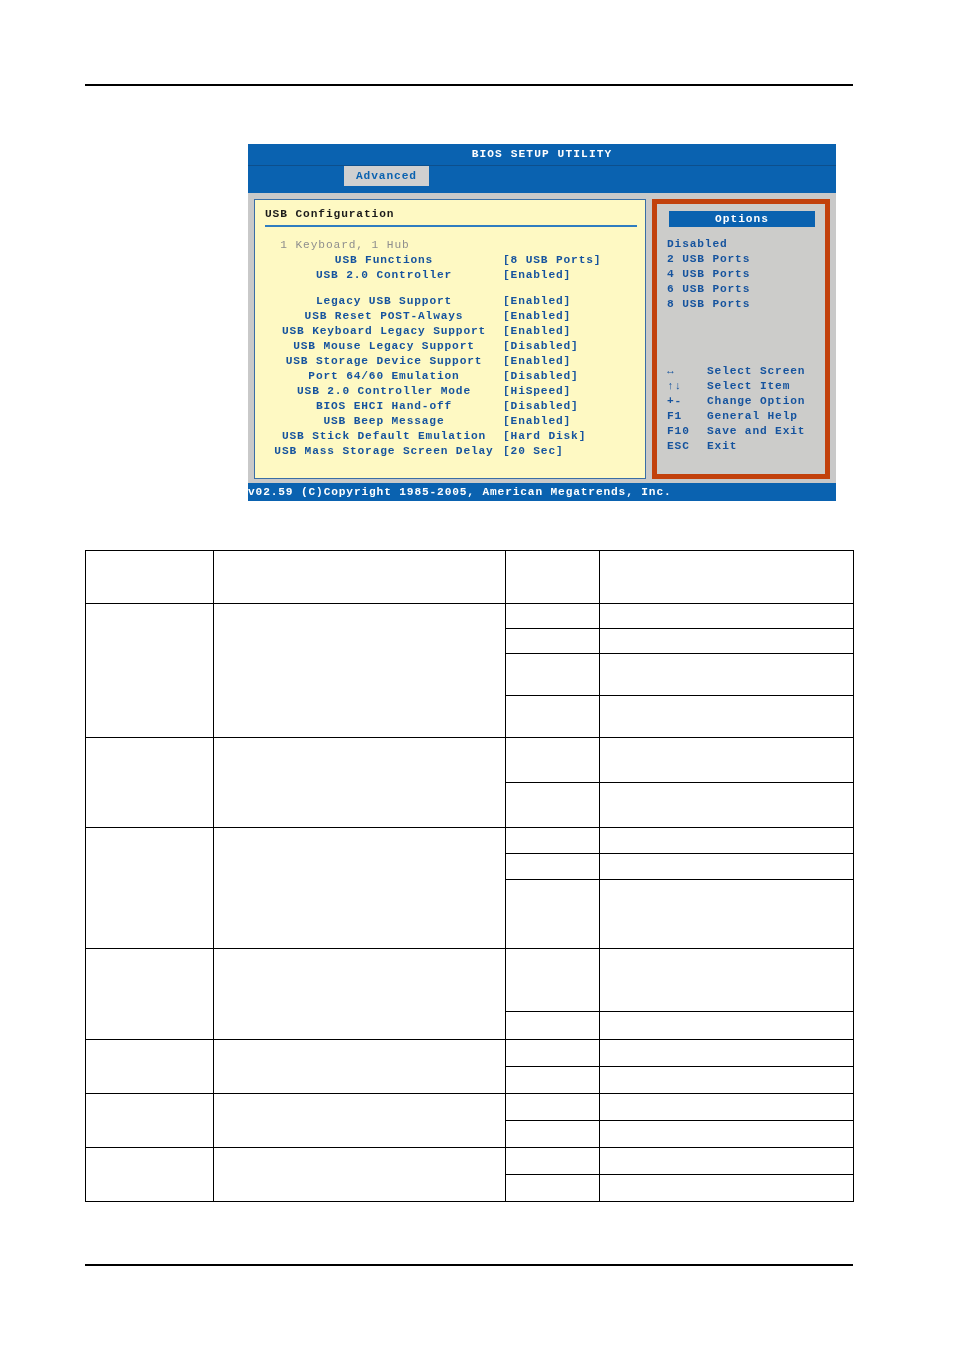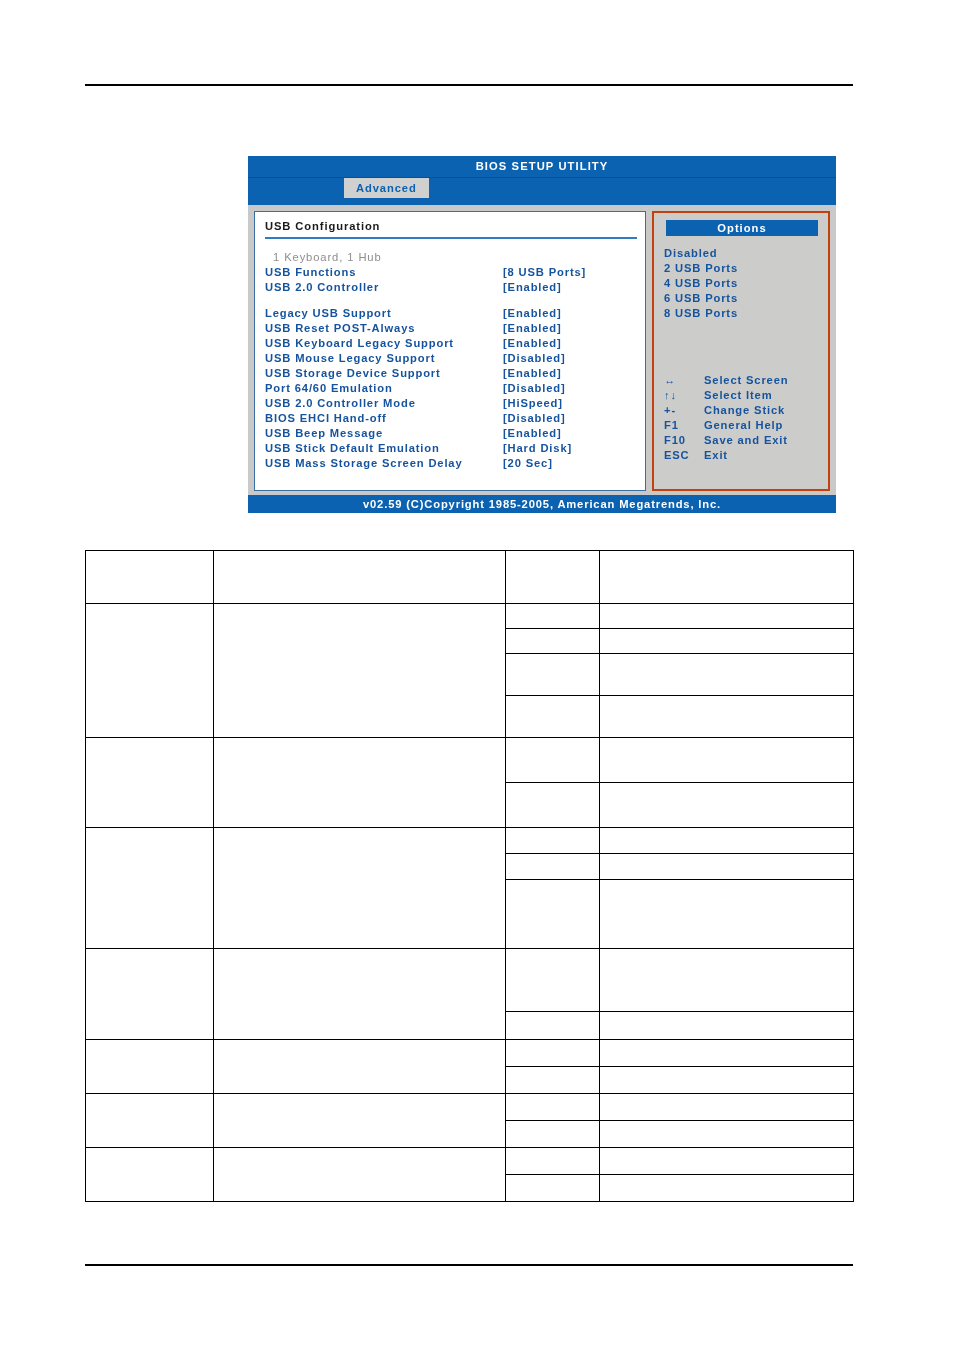--- a/index.html
+++ b/index.html
@@ -24,23 +24,23 @@
     height: 2px;
     background: #000000;
   }
   .page-rule.top    { top: 84px; }
   .page-rule.bottom { top: 1264px; }
 
   
   .bios-window {
     position: absolute;
     left: 248px;
-    top: 156px;
+    top: 144px;
     width: 588px;
-    font-family: Liberation Sans, sans-serif;
+    font-family: Liberation Mono, monospace;
     font-size: 11.2px;
     line-height: 15px;
     letter-spacing: 0.4px;
     background: #c9c9c9;
   }
 
   .bios-titlebar {
     background: #0a62b0;
     color: #ffffff;
     height: 21px;
@@ -74,30 +74,30 @@
   .bios-body {
     display: flex;
     background: #c9c9c9;
     padding: 6px 6px 4px 6px;
     box-sizing: border-box;
     height: 290px;
   }
 
   .bios-left {
     width: 392px;
-    background: #ffffff;
+    background: #fef9c3;
     border: 1px solid #3a6ea5;
     box-sizing: border-box;
     padding: 7px 8px 6px 10px;
     margin-right: 6px;
   }
   .bios-right {
     flex: 1;
     background: #ccccca;
-    border: 2px solid #c2410c;
+    border: 5px solid #c2410c;
     box-sizing: border-box;
     padding: 7px 8px 6px 10px;
   }
 
   .panel-heading {
     color: #1b1b1b;
     font-weight: bold;
     letter-spacing: 0.9px;
     padding-bottom: 3px;
     border-bottom: 2px solid #2f7dc0;
@@ -117,21 +117,21 @@
   }
 
   .setting-row {
     display: flex;
     color: #15539e;
     font-weight: bold;
     letter-spacing: 0.85px;
     white-space: pre;
     height: 15px;
   }
-  .setting-label { width: 238px; flex: none; }
+  .setting-label { width: 238px; flex: none; text-align: center; }
   .setting-value { flex: 1; }
   .spacer-row { height: 11px; }
 
   
   .options-title {
     background: #0a62b0;
     color: #ffffff;
     font-weight: bold;
     text-align: center;
     letter-spacing: 1px;
@@ -156,21 +156,20 @@
     height: 15px;
   }
   .legend-key  { width: 40px; flex: none; }
   .legend-desc { flex: 1; }
 
   .bios-footer {
     background: #0a62b0;
     color: #ffffff;
     height: 18px;
     line-height: 18px;
-    text-align: center;
     font-weight: bold;
     letter-spacing: 0.85px;
   }
 
   
   .spec-table {
     position: absolute;
     left: 85px;
     top: 550px;
     width: 768px;
@@ -249,21 +248,21 @@
           <div class="option-item">Disabled</div>
           <div class="option-item">2 USB Ports</div>
           <div class="option-item">4 USB Ports</div>
           <div class="option-item">6 USB Ports</div>
           <div class="option-item">8 USB Ports</div>
         </div>
       <div class="legend-gap"></div>
       <div id="legend-list">
           <div class="legend-row"><span class="legend-key">↔</span><span class="legend-desc">Select Screen</span></div>
           <div class="legend-row"><span class="legend-key">↑↓</span><span class="legend-desc">Select Item</span></div>
-          <div class="legend-row"><span class="legend-key">+-</span><span class="legend-desc">Change Stick</span></div>
+          <div class="legend-row"><span class="legend-key">+-</span><span class="legend-desc">Change Option</span></div>
           <div class="legend-row"><span class="legend-key">F1</span><span class="legend-desc">General Help</span></div>
           <div class="legend-row"><span class="legend-key">F10</span><span class="legend-desc">Save and Exit</span></div>
           <div class="legend-row"><span class="legend-key">ESC</span><span class="legend-desc">Exit</span></div>
         </div>
     </div>
 
   </div>
 
   <div class="bios-footer">v02.59 (C)Copyright 1985-2005, American Megatrends, Inc.</div>
 </div>

